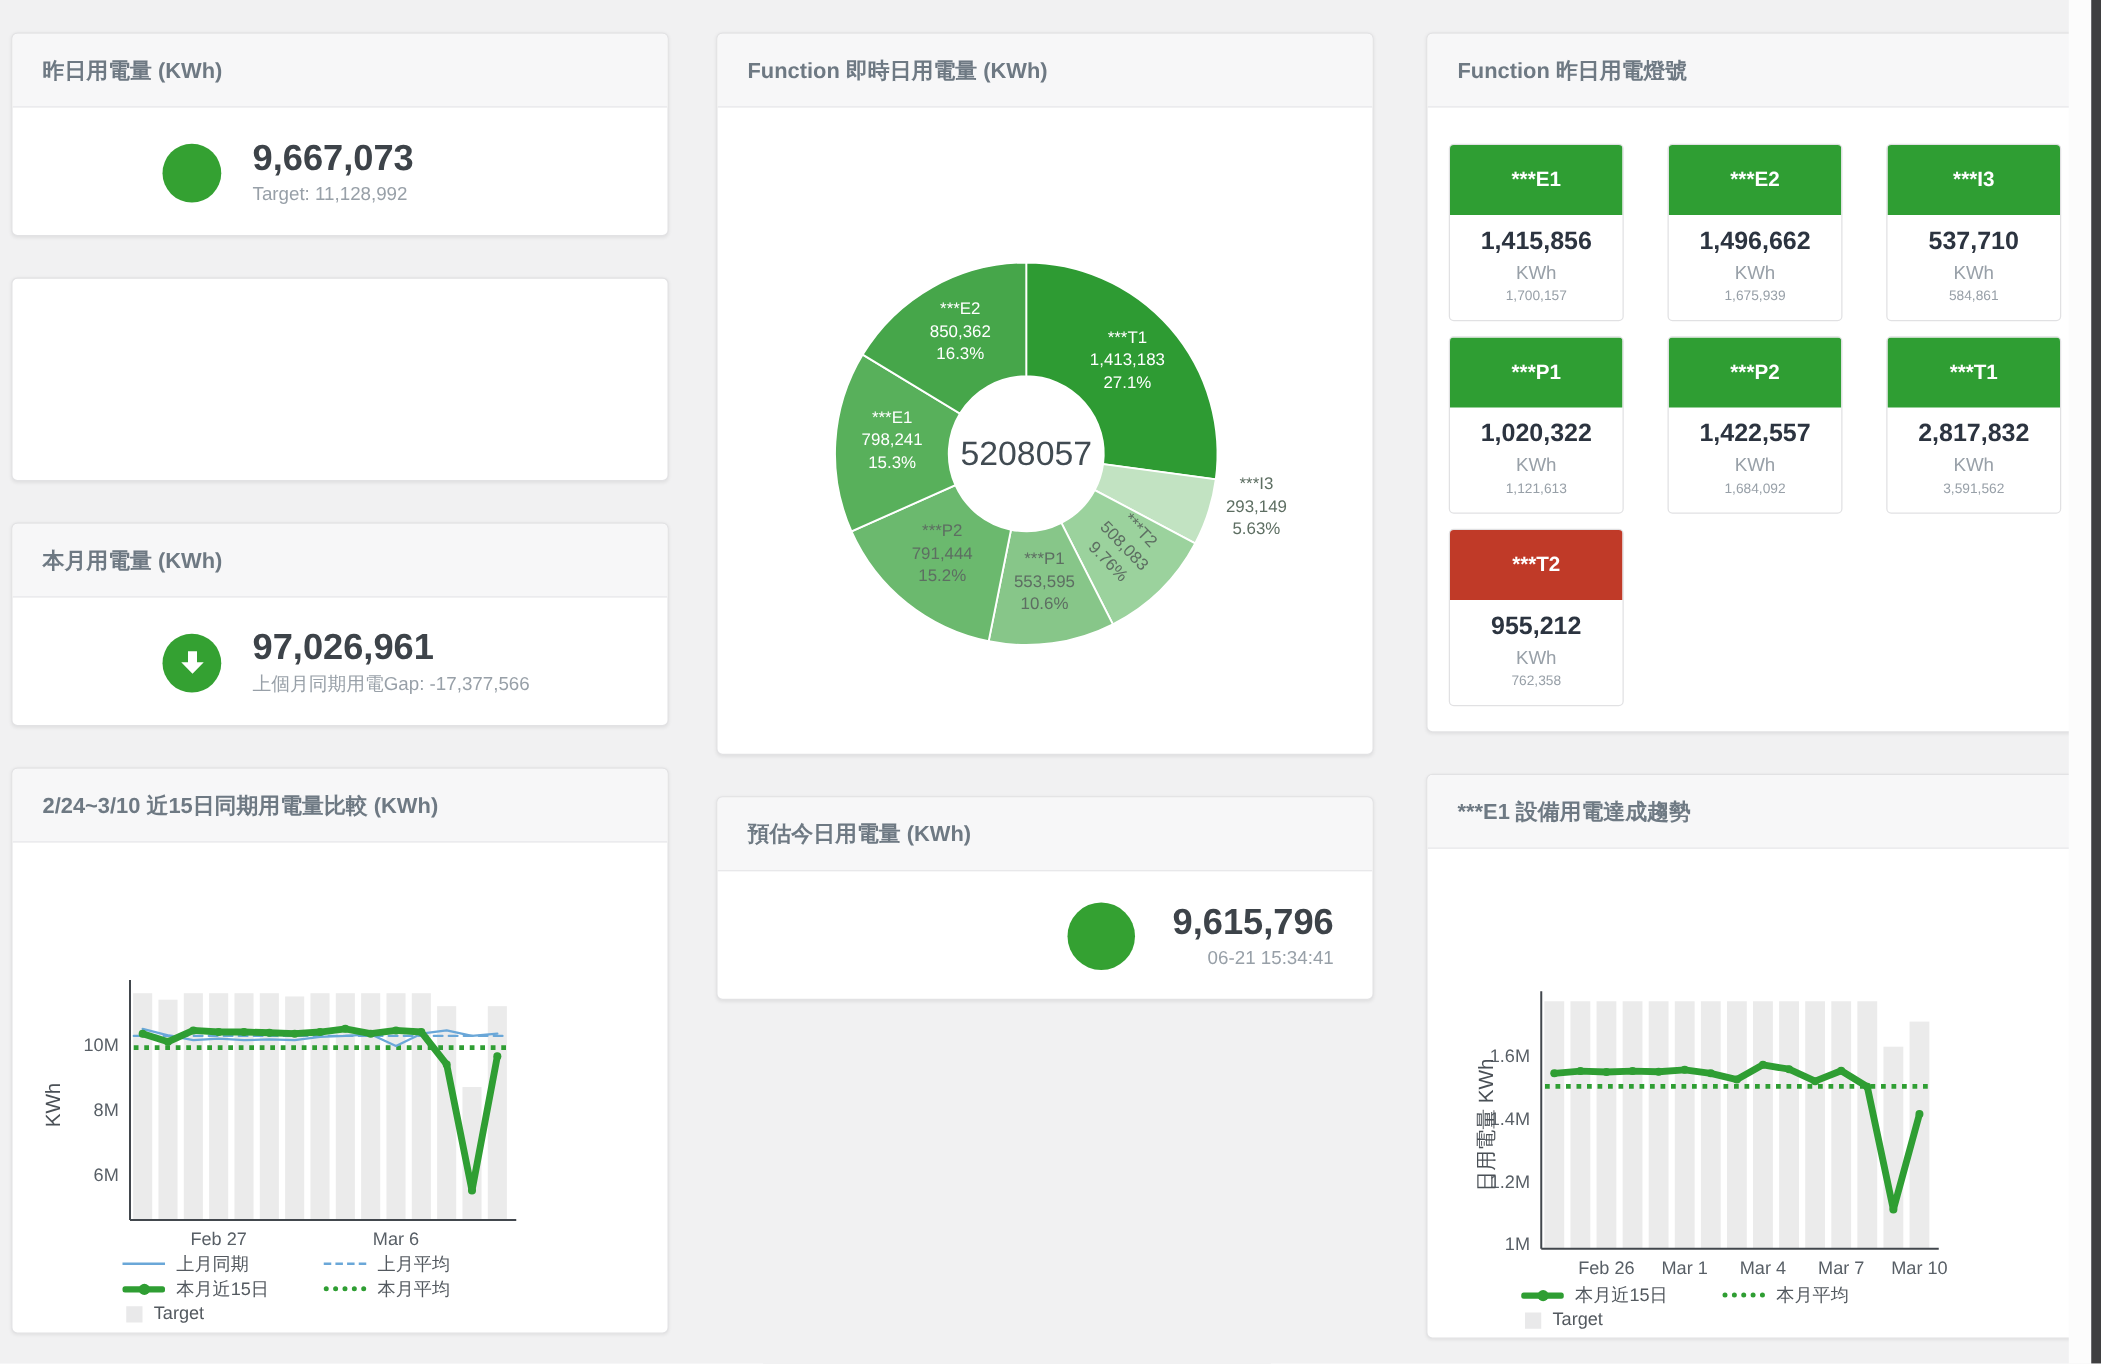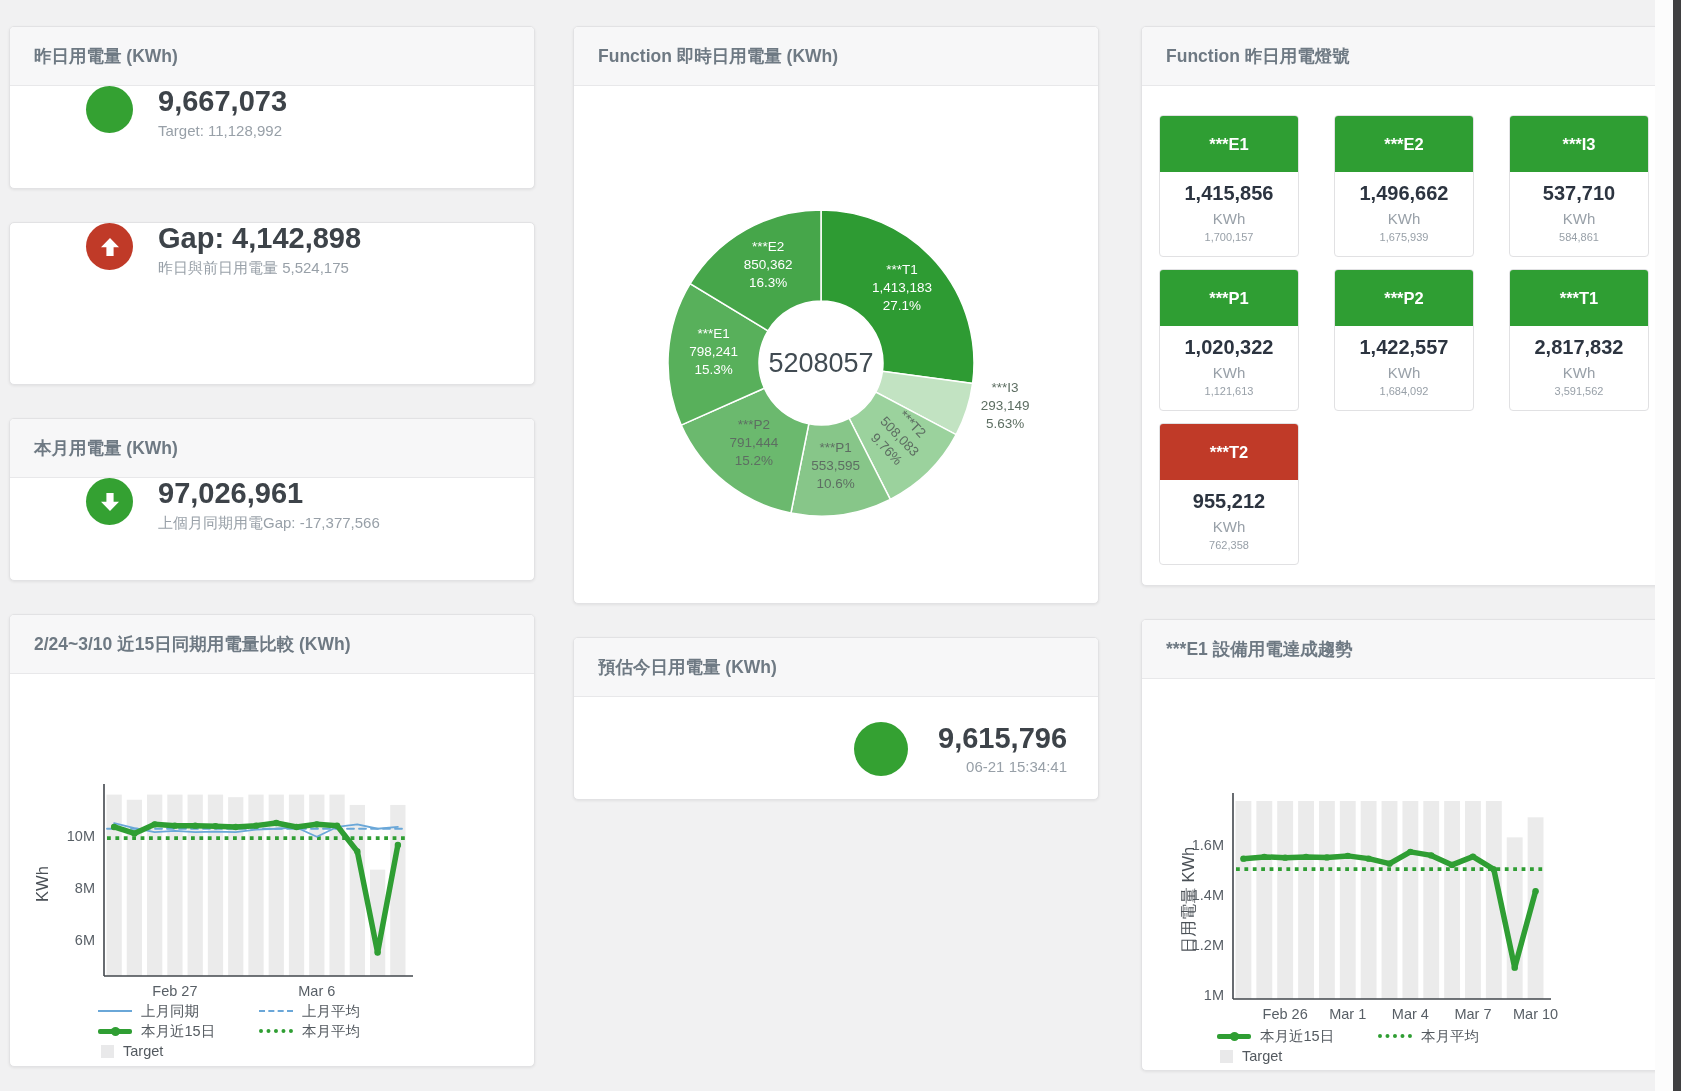--- a/index.html
+++ b/index.html
@@ -8,21 +8,21 @@
   .gutter{position:absolute;left:1655px;top:0;width:18px;height:100%;background:#fcfcfc;}
   .scrollbar{position:absolute;left:1673px;top:0;width:8px;height:100%;background:#3f3f41;}
   .col{position:absolute;top:26px;}
   .col1{left:9px;width:526px;}
   .col2{left:573px;width:526px;}
   .col3{left:1141px;width:526px;}
   .card{background:#fff;border:1px solid #e2e2e4;border-radius:5px;box-shadow:0 1px 3px rgba(0,0,0,.07);
         margin-bottom:33px;box-sizing:border-box;overflow:hidden;}
   .card-h{height:58px;line-height:58px;padding:0 24px;background:#f7f7f8;border-bottom:1px solid #e8e8ea;
         font-size:17.5px;font-weight:bold;color:#6e7983;white-space:nowrap;overflow:hidden;}
-  .stat-b{display:flex;height:104px;padding-left:76px;gap:25px;}
+  .stat-b{display:flex;align-items:center;height:104px;padding-left:120px;gap:25px;}
   .circle{width:47px;height:47px;border-radius:50%;flex:0 0 auto;display:flex;align-items:center;justify-content:center;}
   .circle svg{width:24px;height:24px;display:block;}
   .stat-big{font-size:29px;font-weight:bold;color:#3d4349;line-height:1.1;}
   .stat-sub{font-size:15px;color:#98a0a8;margin-top:4px;}
   .est-b{display:flex;align-items:center;height:104px;padding-left:280px;gap:30px;}
   .est-b .circle{width:54px;height:54px;}
   
   .tiles{display:grid;grid-template-columns:repeat(3,140px);column-gap:35px;row-gap:12px;padding:29px 17px 0;}
   .tile{border:1px solid #e1e1e3;border-radius:4px;background:#fff;overflow:hidden;}
   .tile-h{height:56px;display:flex;align-items:center;justify-content:center;color:#fff;font-weight:bold;font-size:16.5px;}
@@ -58,31 +58,20 @@
       <div class="stat-b">
         <span class="circle" id="c-green1" style="background: rgb(52, 161, 50);"></span>
         <span>
           <div class="stat-big">9,667,073</div>
           <div class="stat-sub">Target: 11,128,992</div>
         </span>
       </div>
     </section>
 
     <section class="card" style="height:163px">
-      <div class="stat-b">
-        <span class="circle" id="c-red-up" style="background: rgb(192, 58, 40);">
-          <svg viewBox="0 0 24 24">
-              <path d="M12 3 L21 12.2 H15.6 V21 H8.4 V12.2 H3 Z" fill="#ffffff"></path>
-            </svg>
-        </span>
-        <span>
-          <div class="stat-big">Gap: 4,142,898</div>
-          <div class="stat-sub">昨日與前日用電量 5,524,175</div>
-        </span>
-      </div>
     </section>
 
     <section class="card" style="height:163px">
       <header class="card-h">本月用電量 (KWh)</header>
       <div class="stat-b">
         <span class="circle" id="c-green-down" style="background: rgb(52, 161, 50);">
           <svg viewBox="0 0 24 24">
               <path d="M12 21 L3 11.8 H8.4 V3 H15.6 V11.8 H21 Z" fill="#ffffff"></path>
             </svg>
         </span>

